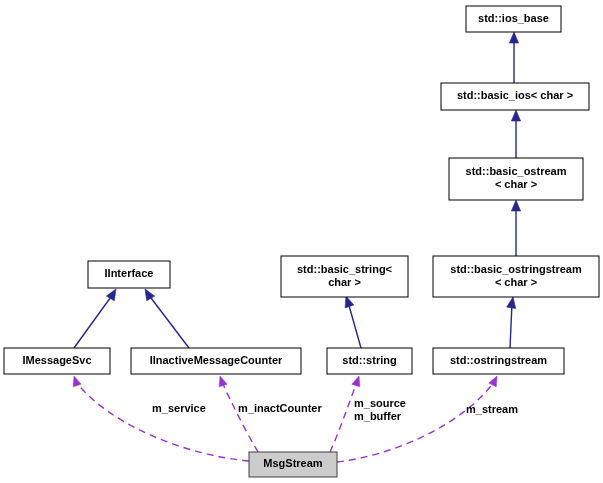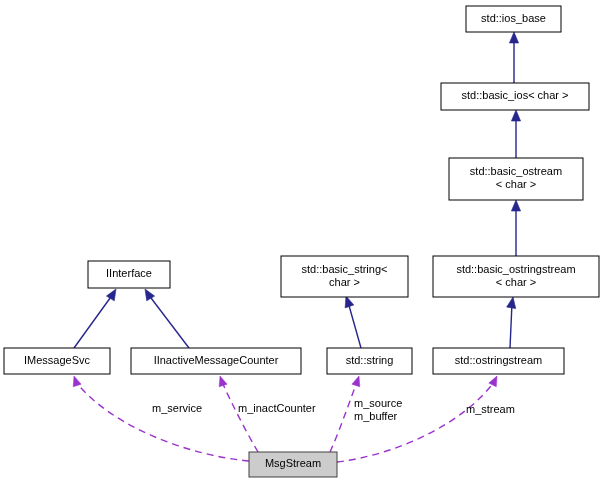--- a/index.html
+++ b/index.html
@@ -10,20 +10,21 @@
   body {
     width: 603px;
     height: 483px;
     font-family: "Liberation Sans", "DejaVu Sans", sans-serif;
     overflow: hidden;
   }
   #diagram-root {
     position: relative;
     width: 603px;
     height: 483px;
+    font-weight: bold;
   }
   svg#uml-canvas {
     display: block;
     width: 603px;
     height: 483px;
   }
   .node-box {
     fill: #ffffff;
     stroke: #000000;
     stroke-width: 1;

